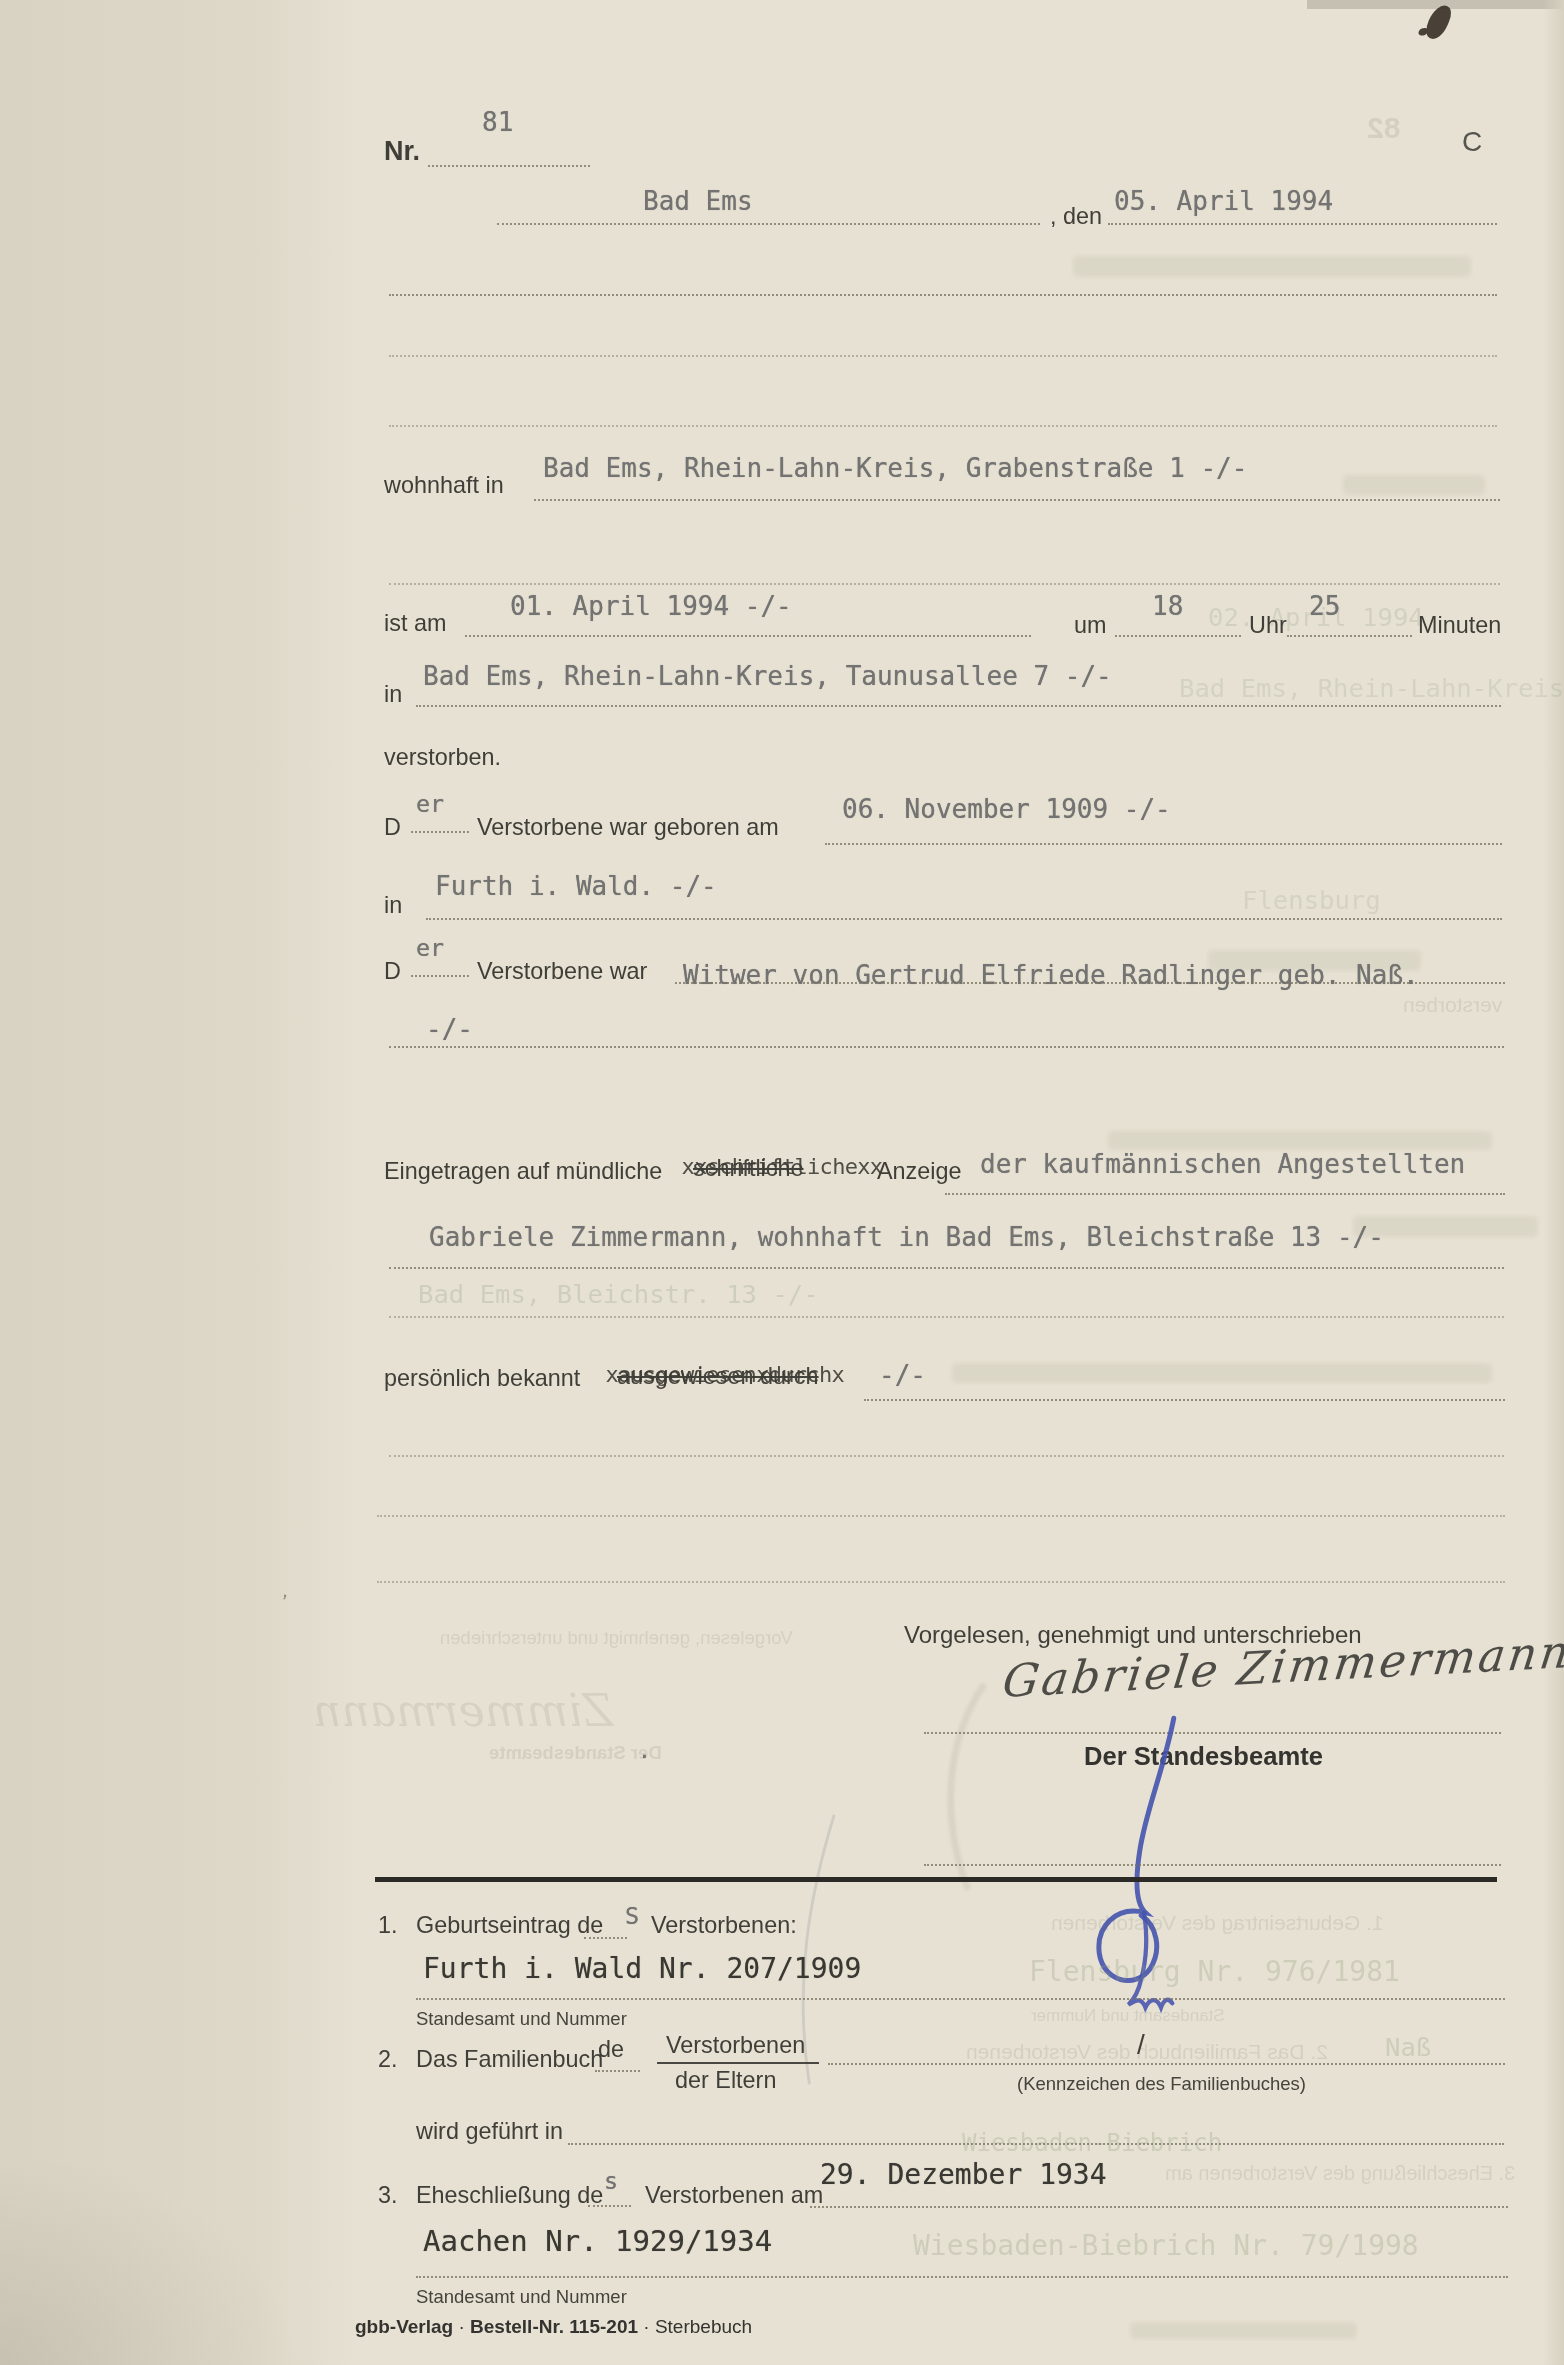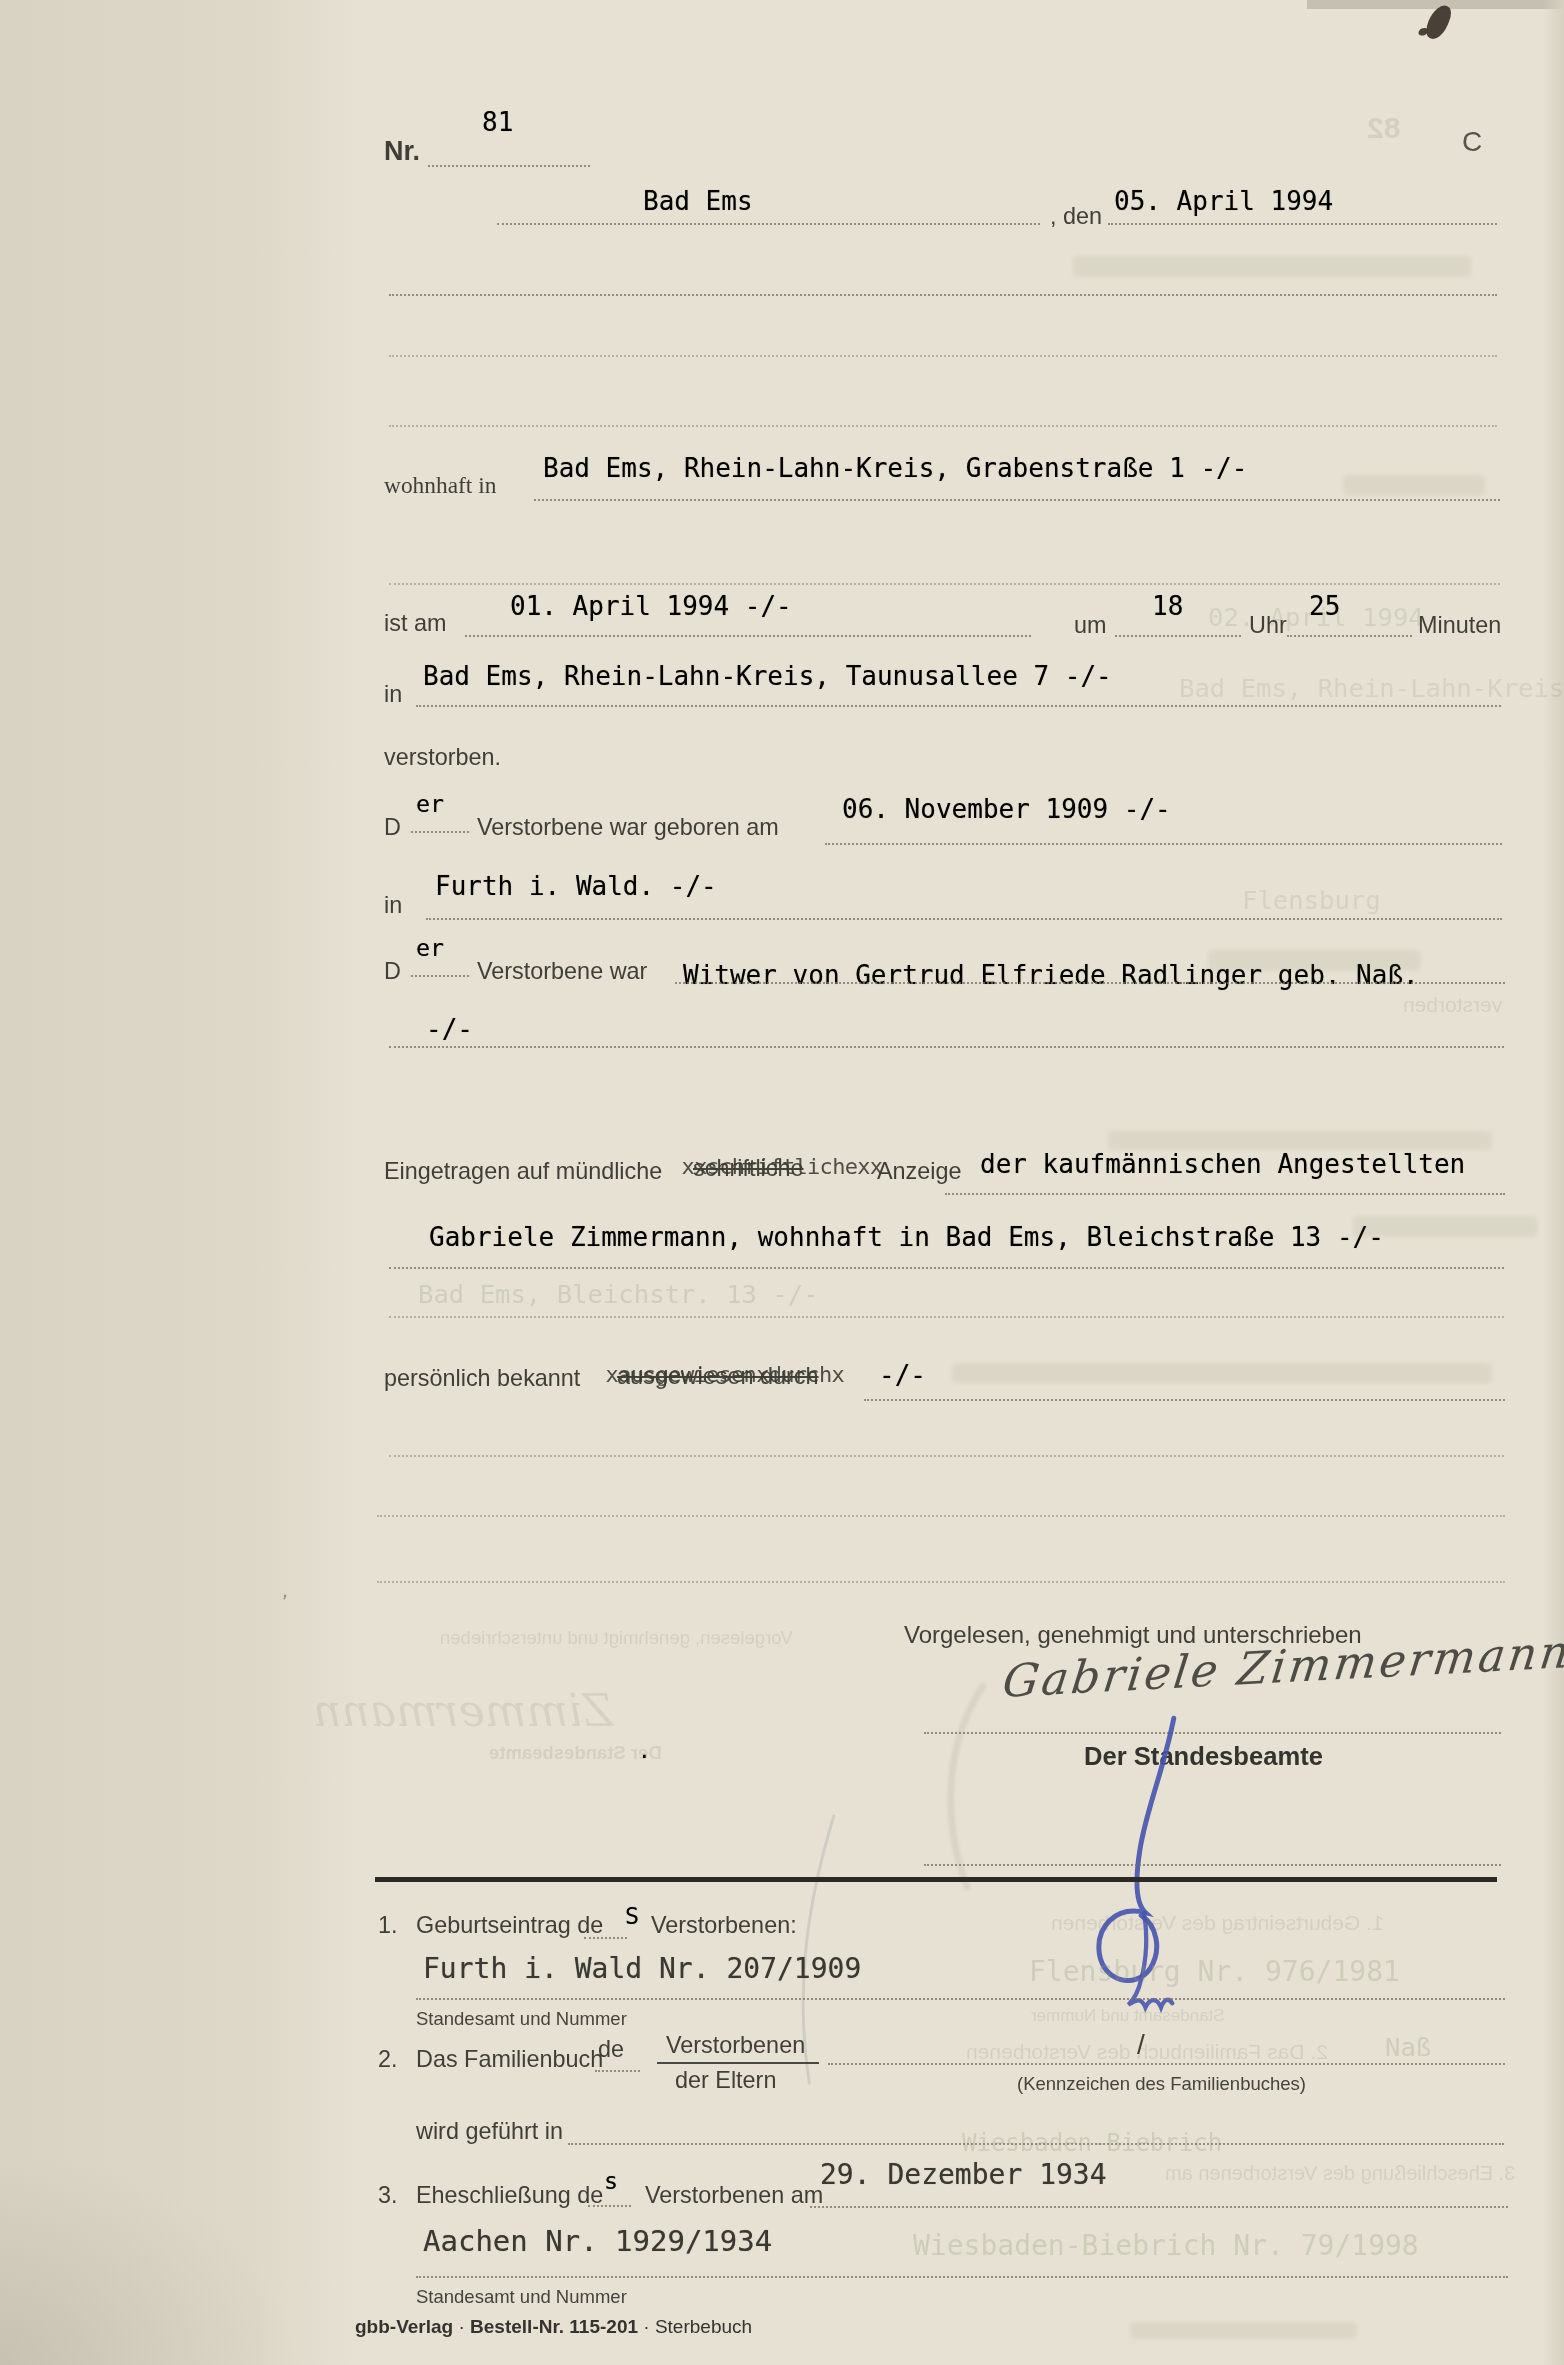--- a/index.html
+++ b/index.html
@@ -10,21 +10,21 @@
   .edge-top{position:absolute;left:1307px;top:0;width:257px;height:8.5px;background:#aaa595;opacity:.55;}
   .edge-right{position:absolute;right:0;top:0;width:21px;height:2366px;
               background:linear-gradient(to left,#d6d1c1,rgba(230,225,210,0));}
   .corner-shadow{position:absolute;left:0;bottom:0;width:298px;height:213px;
               background:radial-gradient(ellipse at 0% 100%,rgba(120,112,92,.18),rgba(120,112,92,0) 70%);}
 
   .abs{position:absolute;white-space:nowrap;}
   .label{font-size:23.4px;color:#403e39;}
   .label-sm{font-size:18.5px;color:#45433d;}
   .bold{font-weight:bold;}
-  .mono{font-family:"DejaVu Sans Mono","Liberation Mono",monospace;font-size:26px;color:#000000;
+  .mono{font-family:"DejaVu Sans Mono","Liberation Mono",monospace;font-size:26px;color:#737373;
         text-shadow:0 0 0.7px rgba(58,56,51,.55);}
   .mono-lg{font-family:"DejaVu Sans Mono","Liberation Mono",monospace;font-size:28px;color:#3a3833;
         text-shadow:0 0 0.7px rgba(58,56,51,.55);}
   .raised{font-size:23.4px;}
 
   .dl{position:absolute;height:0;border-bottom:2.1px dotted rgba(122,115,99,.78);}
   .dl-faint{position:absolute;height:0;border-bottom:2.1px dotted rgba(122,115,99,.45);}
   .solidline{position:absolute;height:0;border-bottom:2.1px solid #4a4843;}
   .rule{position:absolute;height:5px;background:#2b2a26;}
 
@@ -67,21 +67,21 @@
   <div class="dl" style="left:497px;top:223px;width:543px;"></div>
   <div class="abs label" style="left:1050px;top:203px;">, den</div>
   <div class="abs mono" style="left:1114px;top:186px;">05. April 1994</div>
   <div class="dl" style="left:1108px;top:223px;width:389px;"></div>
 
   <div class="smudge" style="left:1073px;top:256px;width:398px;height:21px;"></div>
   <div class="dl" style="left:389px;top:294px;width:1108px;"></div>
   <div class="dl-faint" style="left:389px;top:355px;width:1108px;"></div>
   <div class="dl-faint" style="left:389px;top:425px;width:1108px;"></div>
 
-  <div class="abs label" style="left:384px;top:472px;font-family:Liberation Serif, serif;">wohnhaft in</div>
+  <div class="abs label" style="left:384px;top:472px;">wohnhaft in</div>
   <div class="abs mono" style="left:543px;top:453px;">Bad Ems, Rhein-Lahn-Kreis, Grabenstraße 1 -/-</div>
   <div class="smudge" style="left:1343px;top:475px;width:142px;height:20px;"></div>
   <div class="dl" style="left:534px;top:499px;width:966px;"></div>
   <div class="dl-faint" style="left:389px;top:583px;width:1111px;"></div>
 
   <div class="abs label" style="left:384px;top:610px;">ist am</div>
   <div class="abs mono" style="left:510px;top:591px;">01. April 1994 -/-</div>
   <div class="abs ghost" style="left:1208px;top:602px;font-size:25.6px;opacity:.22;">02. April 1994</div>
   <div class="dl" style="left:465px;top:635px;width:566px;"></div>
   <div class="abs label" style="left:1074px;top:612px;">um</div>

